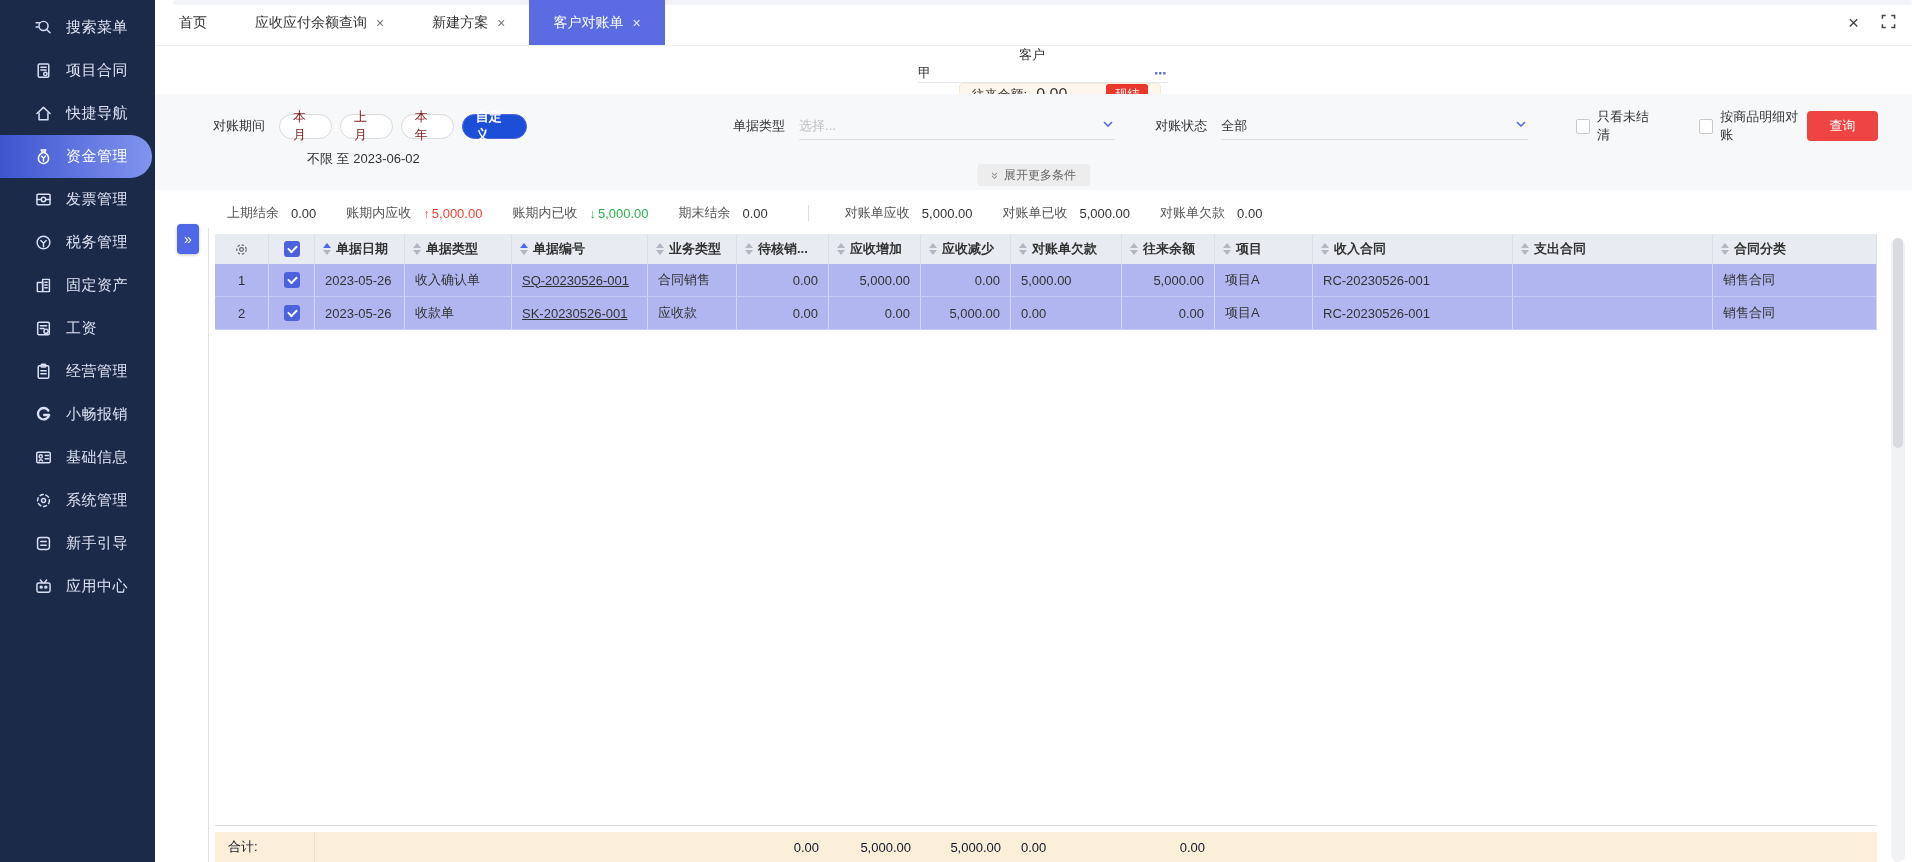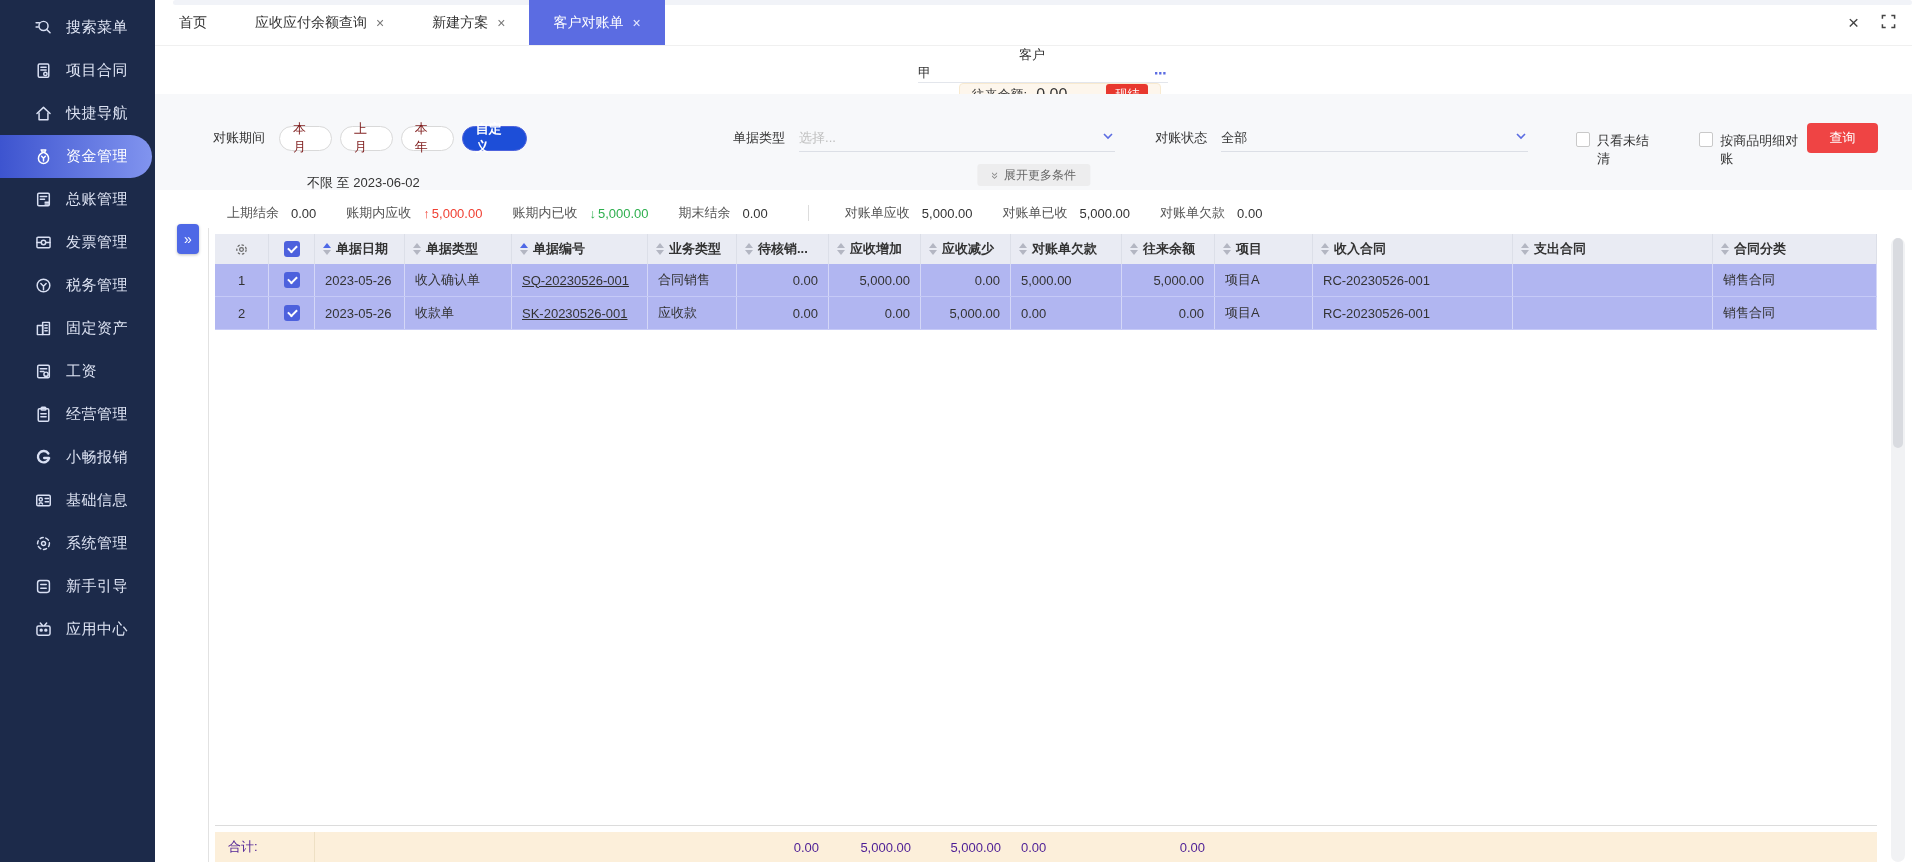--- a/index.html
+++ b/index.html
@@ -48,21 +48,21 @@
   
   .filter { height:96px; background:#f7f8fa; padding:14px 34px 0 58px; position:relative; }
   .filter-row { display:flex; align-items:center; }
   .flabel { color:#333; margin-right:14px; white-space:nowrap; }
   .pill { height:25px; padding:0 13px; border:1px solid #d9d9d9; background:#fff; border-radius:13px; display:inline-flex; align-items:center; margin-right:8px; cursor:pointer; color:#7f1d1d; }
   .pill.active { background:#1d4ed8; border-color:#4e63dd; color:#fff; font-weight:bold; }
   .sel { border-bottom:1px solid #dcdfe6; height:28px; display:flex; align-items:center; cursor:pointer;justify-content:space-between; }
   .sel .ph { color:#bfbfbf; flex:1; }
   .sel .sval { color:#333; flex:1; }
   .sel .chev svg { width:14px; height:14px; stroke:#5b6ce2; stroke-width:1.6; fill:none; }
-  .cbox { display:flex; gap:7px; cursor:pointer;margin-top:24px; }
+  .cbox { display:flex; align-items:center; gap:7px; cursor:pointer; }
   .cb-empty { width:15px; height:15px; border:1px solid #c9c9c9; border-radius:2px; background:#fff; }
   .btn-query { margin-left:auto; width:74px; height:30px; background:#ef4444; color:#fff; border:none; border-radius:4px; font-size:13px; cursor:pointer; }
   .range-line { margin:6px 0 0 94px; color:#333; }
   .expand-btn { position:absolute; left:50%; transform:translateX(-50%); bottom:4px; background:#ededee; color:#666; border:none; border-radius:3px; height:22px; padding:0 14px; display:flex; align-items:center; gap:6px; cursor:pointer; font-size:12px; }
   .dbl-chev { display:inline-block; transform:rotate(90deg); color:#888; font-size:13px; line-height:1; }
 
   
   .summary { display:flex; align-items:center; padding-left:72px; height:30px; margin-top:8px; }
   .sum-item { display:flex; align-items:center; margin-right:30px; }
   .sum-item .lab { color:#555; margin-right:12px; }
@@ -89,21 +89,21 @@
   .cb-on { width:16px; height:16px; background:#4d61dd; border-radius:3px; position:relative; cursor:pointer; }
   .cb-on::after { content:""; position:absolute; left:4px; top:4px; width:7px; height:4px; border-left:2px solid #fff; border-bottom:2px solid #fff; transform:rotate(-45deg); }
   .trow { background:#b1b6f1; height:33px; border-bottom:1px solid #c6caf7; }
   .td { display:flex; align-items:center; padding:0 10px; border-right:1px solid rgba(255,255,255,.45); overflow:hidden; white-space:nowrap; color:#333; }
   .td.center { justify-content:center; padding:0; }
   .td.right { justify-content:flex-end; }
   .doc-link { text-decoration:underline; cursor:pointer; color:#333; }
   .tspacer { flex:1; background:#fff; }
   .tfoot-wrap { border-top:1px solid #dcdcdc; padding-top:6px; }
   .tfoot { display:grid; grid-template-columns:100px 90px 107px 136px 89px 92px 92px 90px 111px 93px 98px 200px 200px minmax(0,1fr); background:#fcefda; height:30px; }
-  .tf { display:flex; align-items:center; padding:0 10px; color:#4c1d95; overflow:hidden; }
+  .tf { display:flex; align-items:center; padding:0 10px; color:#0f172a; overflow:hidden; }
   .tf.right { justify-content:flex-end; }
   .tf.first { border-right:1px solid #eee0c4; padding-left:13px; }
 
   
   .vscroll { position:absolute; right:7px; top:238px; bottom:0; width:14px; background:#f1f2f4; border-radius:7px; }
   .vscroll .thumb { position:absolute; top:0; left:2px; width:10px; height:210px; background:#d9dbe0; border-radius:5px; }
 </style>
 </head>
 <body>
 
@@ -141,30 +141,20 @@
     </div>
     <div class="side-item active">
       <span class="sicon">
           <svg viewBox="0 0 18 18">
             <path d="M6.8 2.8h4.4L10 5h-2z"></path>
             <path d="M9 5c3.1 1.3 4.8 3.3 4.8 5.8a4.8 4.8 0 0 1-9.6 0C4.2 8.3 5.9 6.3 9 5z"></path>
             <path d="M7.2 8.8 9 10.6l1.8-1.8M9 10.6v2.6"></path>
           </svg>
         </span>
       <span class="slabel">资金管理</span>
-    </div>
-    <div class="side-item">
-      <span class="sicon">
-          <svg viewBox="0 0 18 18">
-            <rect x="3.5" y="3" width="11" height="12" rx="1.2"></rect>
-            <path d="M6 6.2h6M6 8.8h4"></path>
-            <path d="M10.5 11.5h3.5M10.5 13.2h3.5"></path>
-          </svg>
-        </span>
-      <span class="slabel">总账管理</span>
     </div>
     <div class="side-item">
       <span class="sicon">
           <svg viewBox="0 0 18 18">
             <rect x="2.8" y="4" width="12.4" height="10" rx="1"></rect>
             <path d="M2.8 9h3.4M11.8 9h3.4"></path>
             <circle cx="9" cy="9" r="2.1"></circle>
           </svg>
         </span>
       <span class="slabel">发票管理</span>

